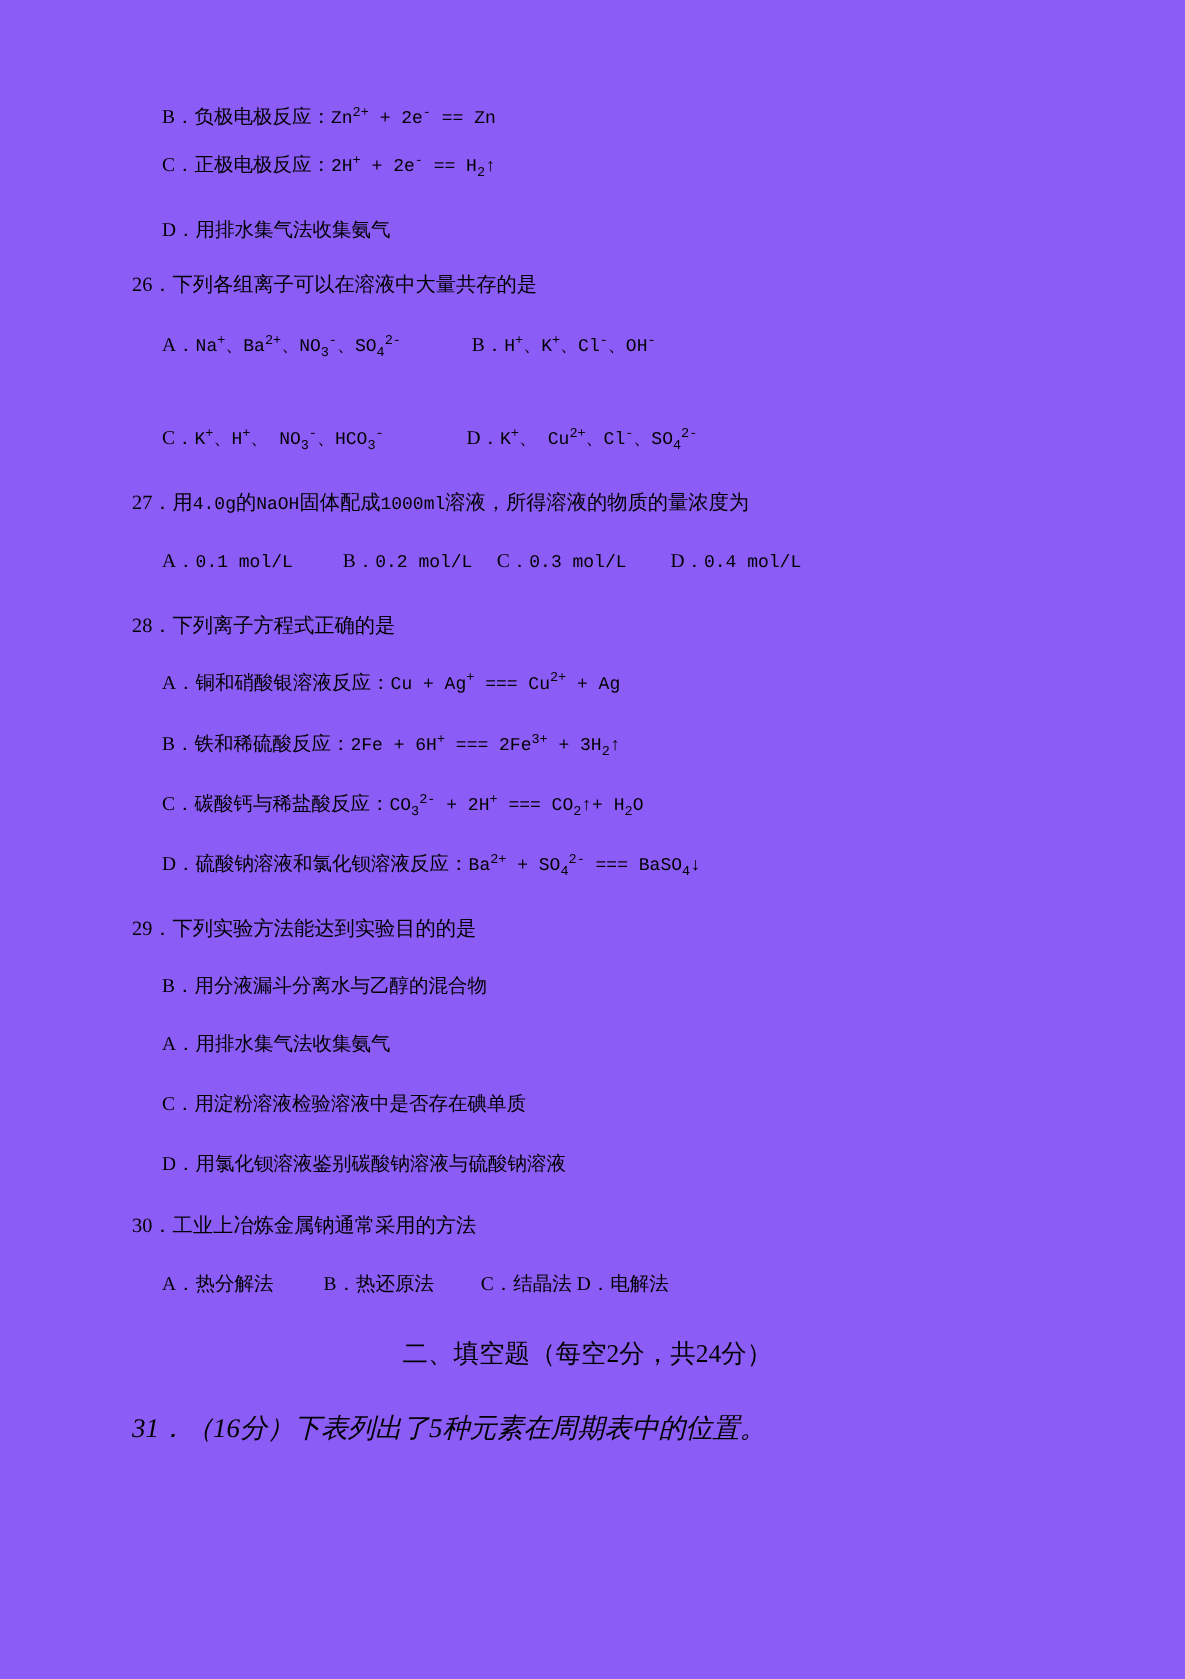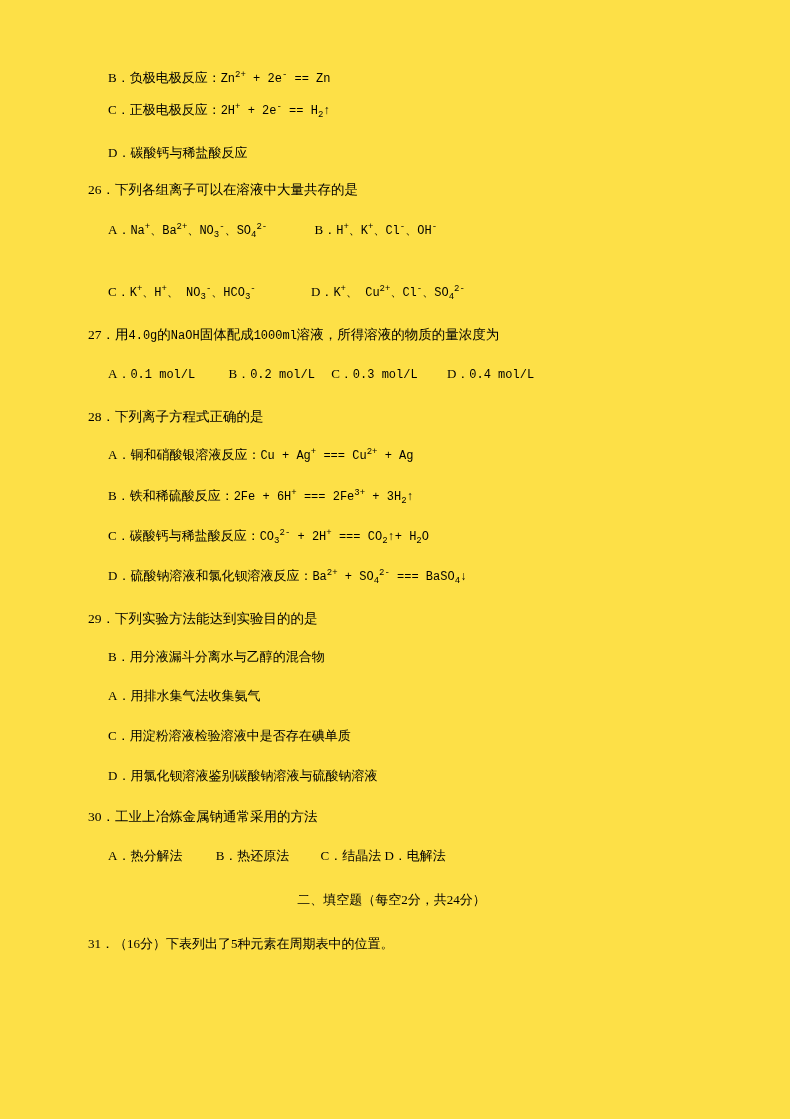--- a/index.html
+++ b/index.html
@@ -4,21 +4,21 @@
 <style>
   html, body {
     margin: 0;
     padding: 0;
     background: #ffffff;
   }
   .page {
     position: relative;
     width: 790px;
     height: 1119px;
-    background: #fde047;
+    background: #8b5cf6;
     font-family: "Liberation Serif", serif;
     color: #000000;
     box-sizing: border-box;
     padding: 70px 95px 40px 88px;
     overflow: hidden;
   }
   .q {
     font-size: 13.5px;
     line-height: 1.2;
     margin: 0 0 16px 0;
@@ -48,41 +48,42 @@
   .row-opts {
     display: block;
     font-size: 13px;
     margin: 0 0 16px 0;
     padding-left: 20px;
     white-space: nowrap;
   }
   .row-opts .cell { display: inline-block; }
   .center {
     text-align: center;
-    font-size: 13px;
+    font-size: 17px;
     margin: 0 0 16px 0;
   }
   .section-title {
-    font-size: 13px;
+    font-size: 18px;
     margin: 0 0 16px 0;
+    font-style: italic;
   }
   .gap-a { margin-bottom: 26px; }
   .gap-b { margin-bottom: 24px; }
   .gap-c { margin-bottom: 22px; }
 </style>
 </head>
 <body>
 
 <div class="page">
 
   <p class="opt">B．负极电极反应：<span class="formula">Zn<sup>2+</sup> + 2e<sup>-</sup> == Zn</span></p>
 
   <p class="opt gap-a">C．正极电极反应：<span class="formula">2H<sup>+</sup> + 2e<sup>-</sup> == H<sub>2</sub>↑</span></p>
 
-  <p class="opt gap-c">D．碳酸钙与稀盐酸反应</p>
+  <p class="opt gap-c">D．用排水集气法收集氨气</p>
 
   <p class="q gap-c">26．下列各组离子可以在溶液中大量共存的是</p>
 
   <p class="row-opts gap-b">
     <span class="cell">A．<span class="formula">Na<sup>+</sup>、Ba<sup>2+</sup>、NO<sub>3</sub><sup>-</sup>、SO<sub>4</sub><sup>2-</sup></span></span>
     <span class="cell" style="margin-left:44px;">B．<span class="formula">H<sup>+</sup>、K<sup>+</sup>、Cl<sup>-</sup>、OH<sup>-</sup></span></span>
   </p>
 
   <p class="row-opts gap-a">
     <span class="cell">C．<span class="formula">K<sup>+</sup>、H<sup>+</sup>、 NO<sub>3</sub><sup>-</sup>、HCO<sub>3</sub><sup>-</sup></span></span>

